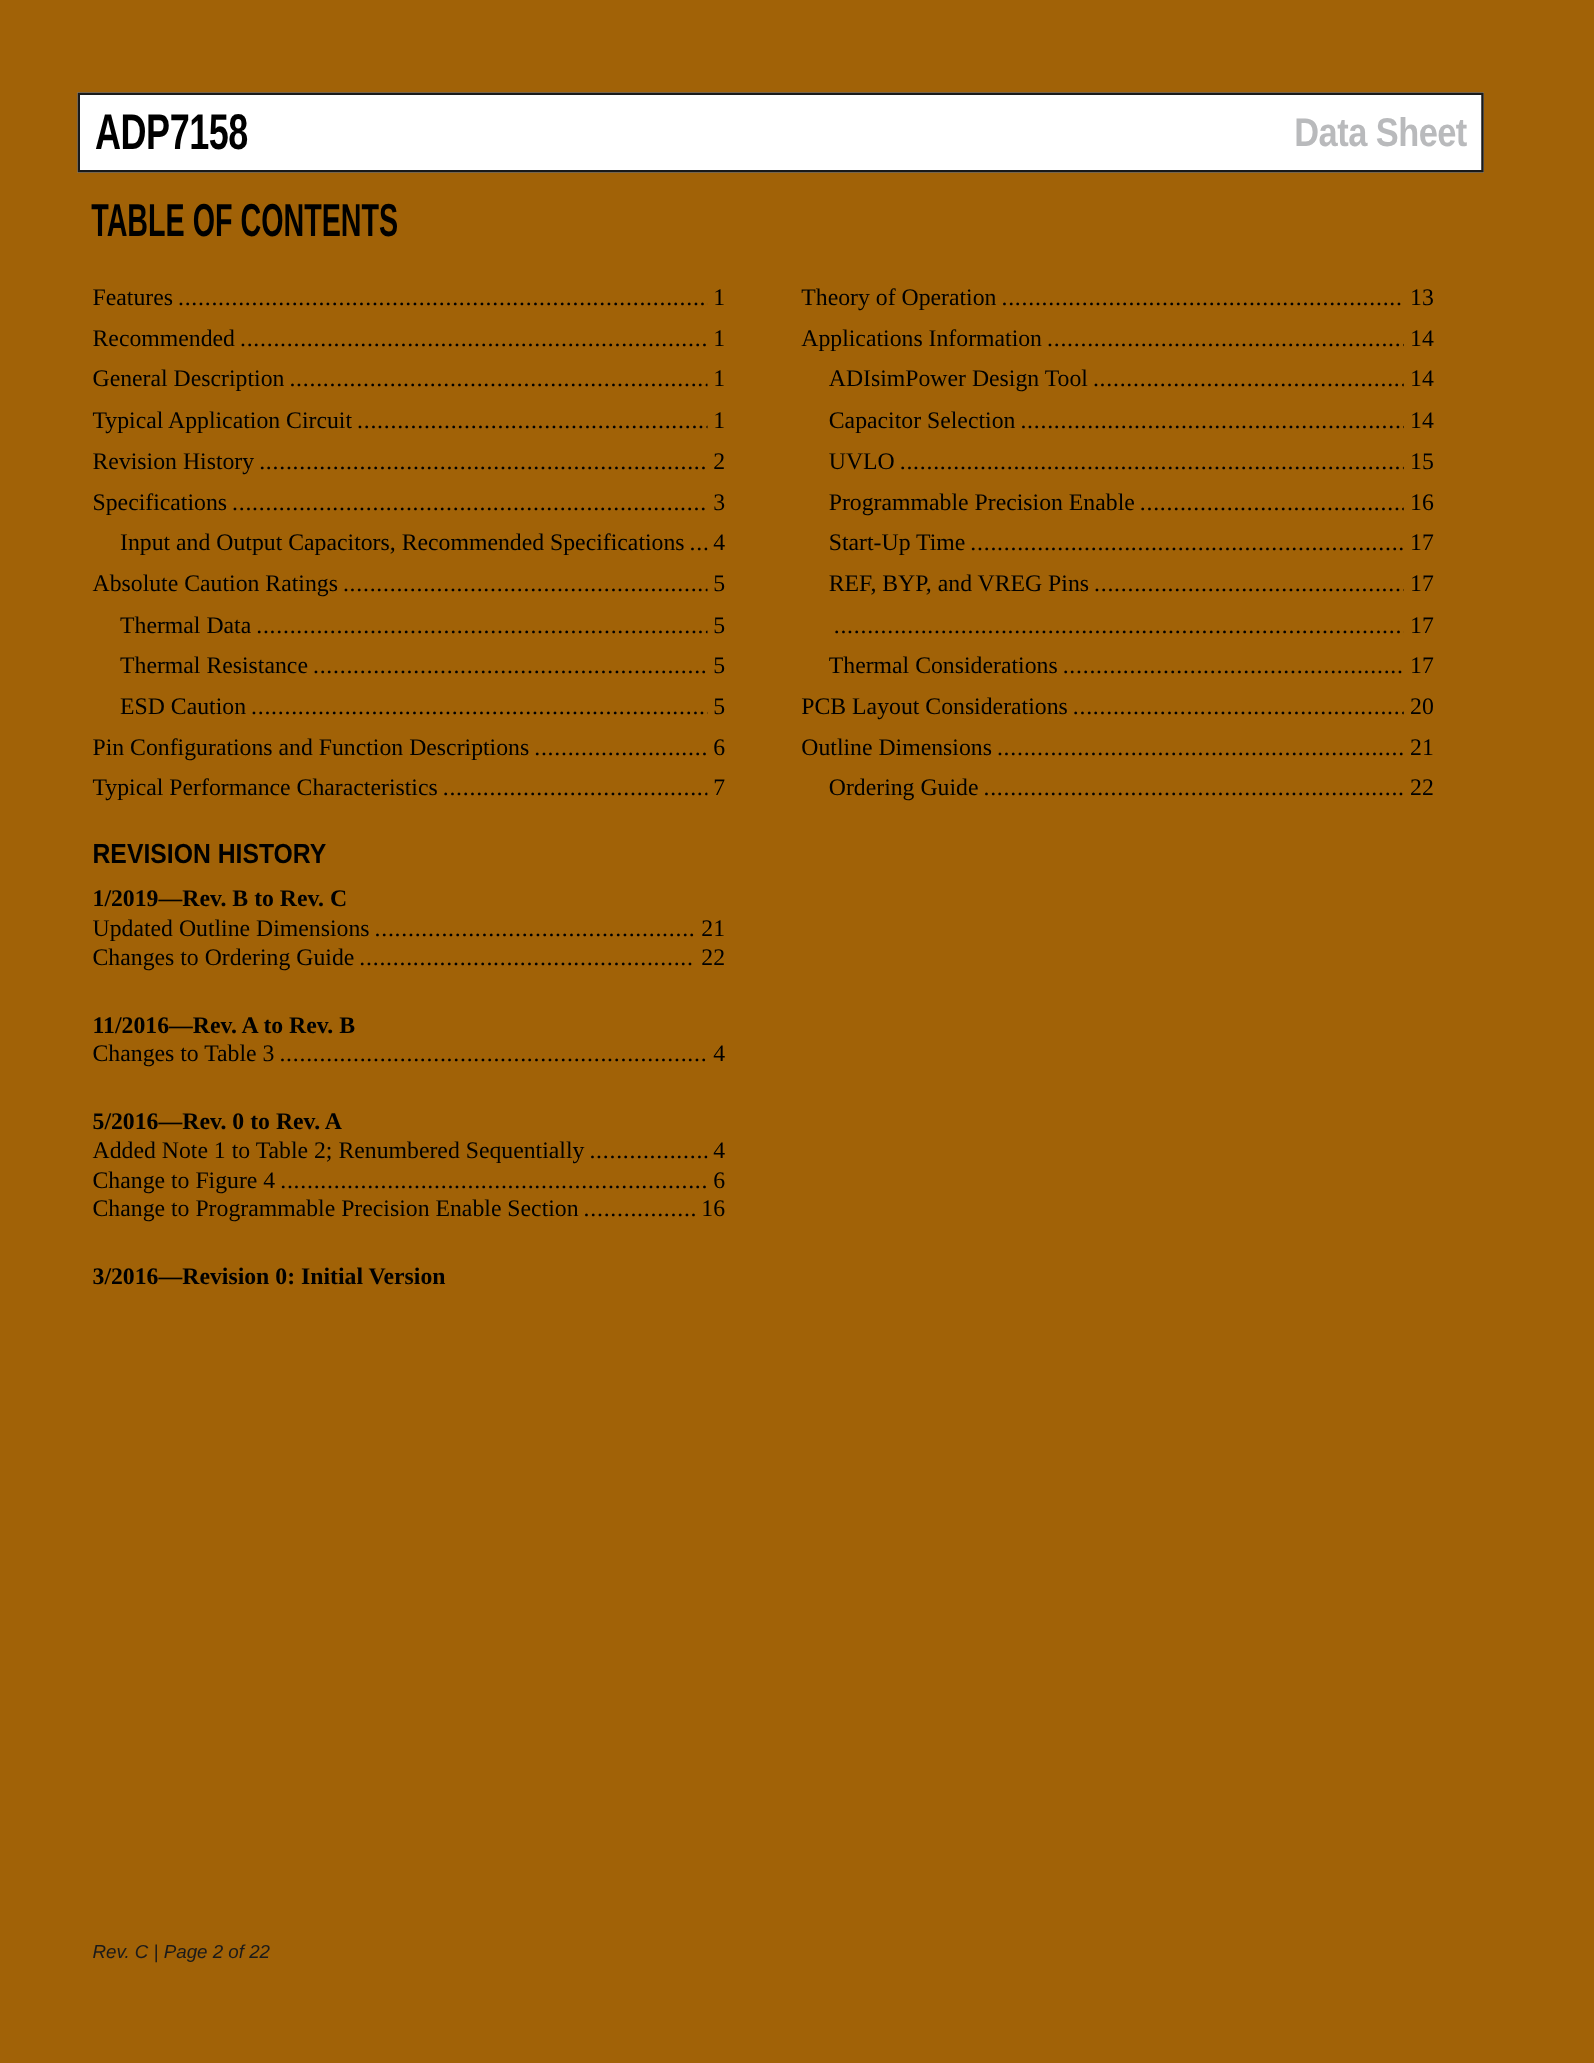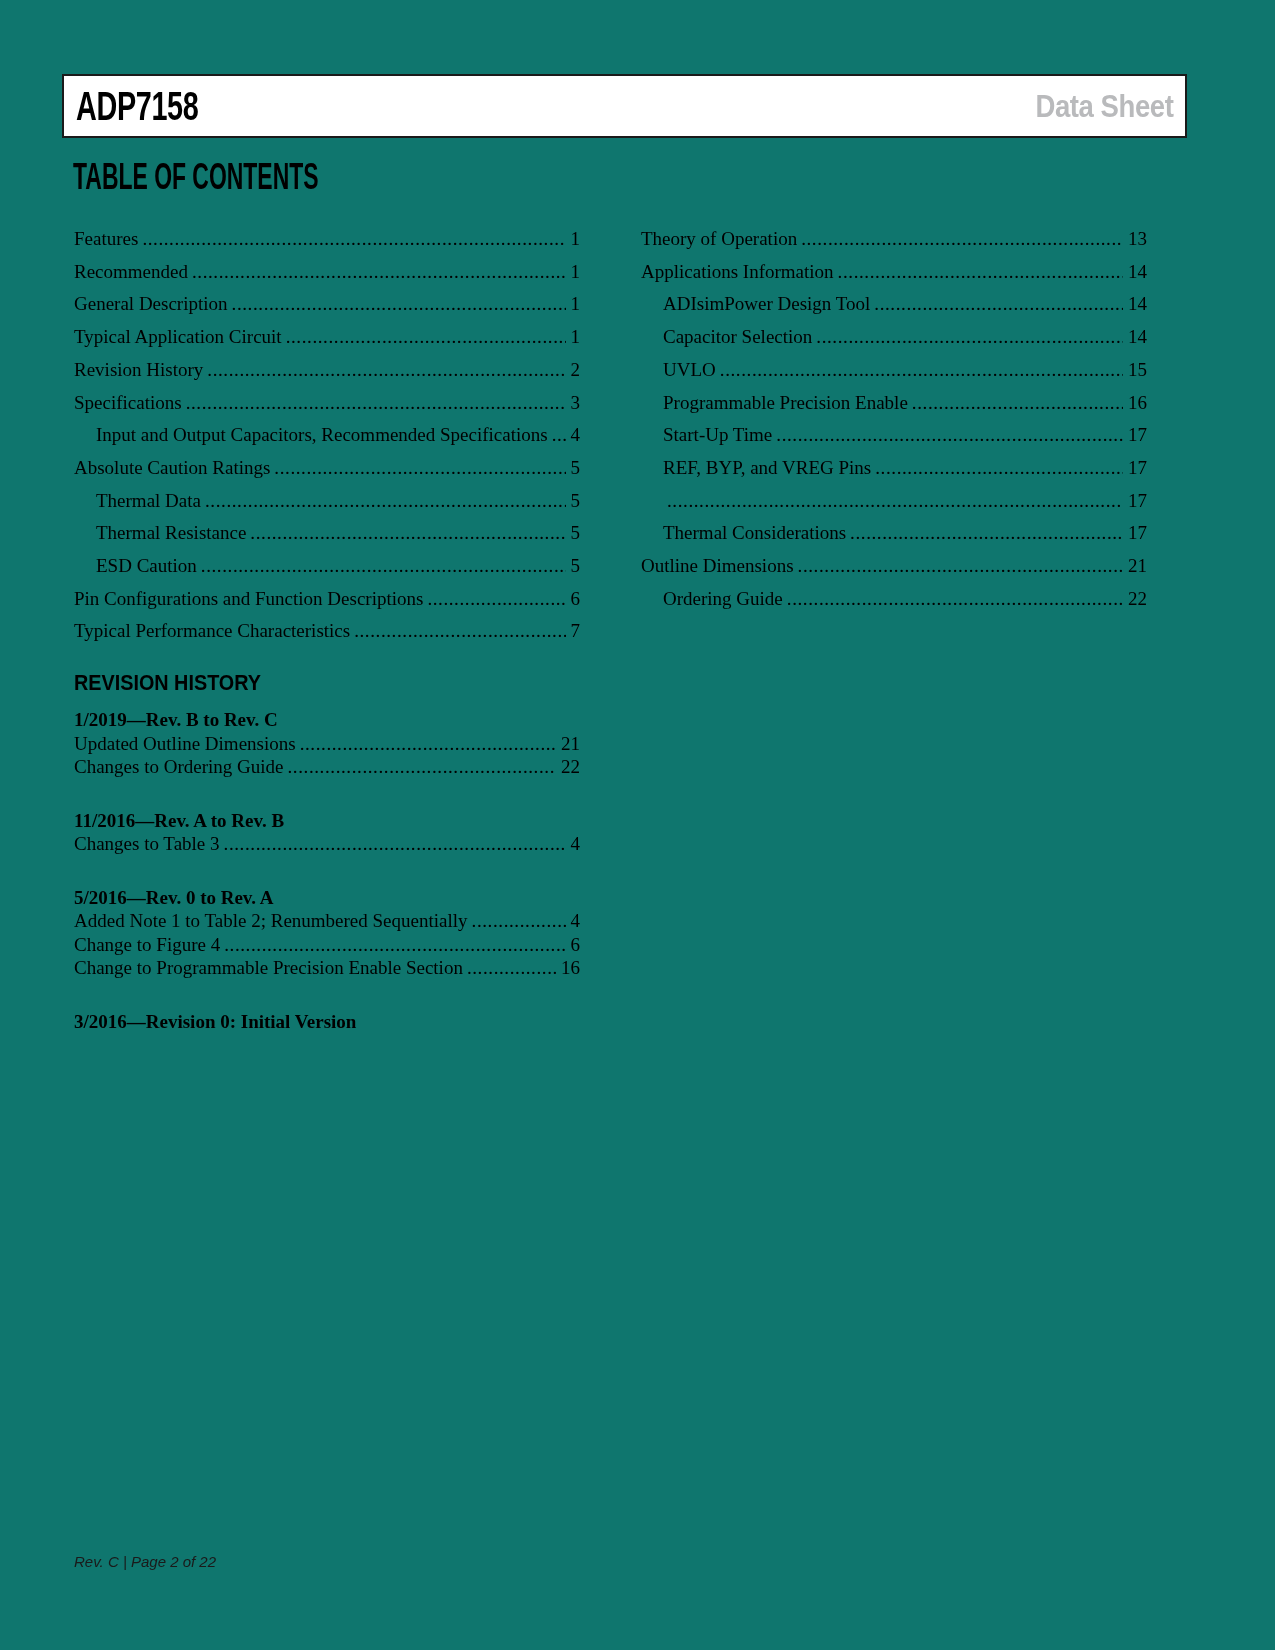--- a/index.html
+++ b/index.html
@@ -3,21 +3,21 @@
 <meta charset="utf-8">
 <style>
   * { margin: 0; padding: 0; box-sizing: border-box; }
   html, body { background: #ffffff; }
   body {
     width: 1275px; height: 1650px;
     font-family: "Liberation Serif", serif;
     color: #000000;
     position: relative;
   }
-  .page { position: absolute; inset: 0; width: 1275px; height: 1650px; background: #0f766e; overflow: hidden; }
+  .page { position: absolute; inset: 0; width: 1275px; height: 1650px; background: #a16207; overflow: hidden; }
 
   
   .header-box {
     position: absolute; left: 62px; top: 74px; width: 1125px; height: 64px;
     border: 2px solid #1a1a1a;
     display: flex; align-items: center; justify-content: space-between;
     padding: 0 12px;
     background: #ffffff;
   }
   .part-number {
@@ -208,20 +208,25 @@
         <div class="toc-entry indent">
           <span class="dots"></span>
           <span class="pg">17</span>
         </div>
         <div class="toc-entry indent">
           <span class="lbl">Thermal Considerations</span>
           <span class="dots"></span>
           <span class="pg">17</span>
         </div>
         <div class="toc-entry">
+          <span class="lbl">PCB Layout Considerations</span>
+          <span class="dots"></span>
+          <span class="pg">20</span>
+        </div>
+        <div class="toc-entry">
           <span class="lbl">Outline Dimensions</span>
           <span class="dots"></span>
           <span class="pg">21</span>
         </div>
         <div class="toc-entry indent">
           <span class="lbl">Ordering Guide</span>
           <span class="dots"></span>
           <span class="pg">22</span>
         </div>
       </div>

